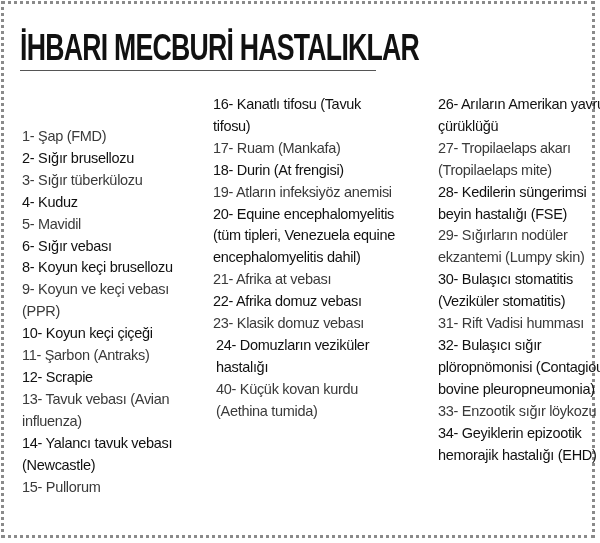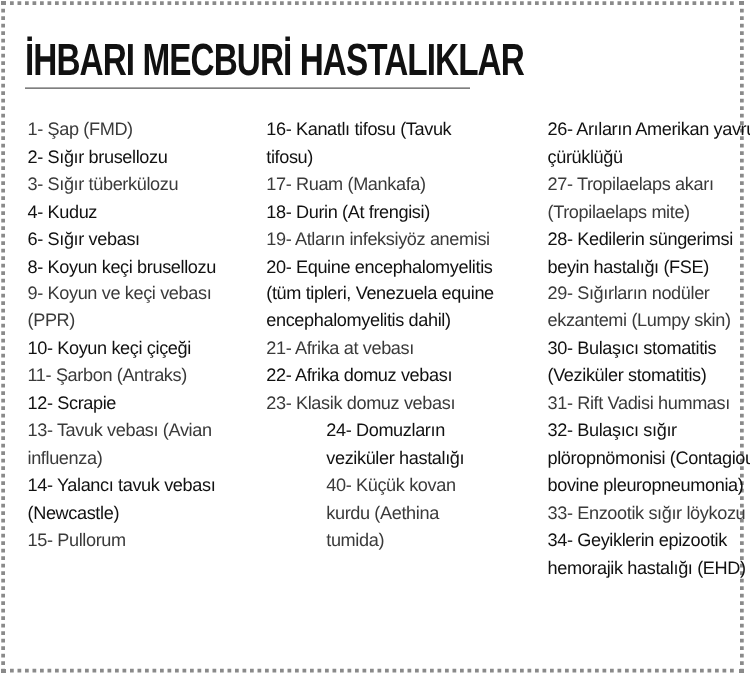--- a/index.html
+++ b/index.html
@@ -46,47 +46,48 @@
       height: 1px;
       background: #555555;
     }
     .col {
       position: absolute;
       top: 94px;
       font-size: 14.5px;
       line-height: 21.9px;
       letter-spacing: -0.3px;
     }
-    .col-1 { left: 22px; width: 185px; }
+    .col-1 { left: 22px; width: 185px; margin-top: 32px; }
     .col-2 { left: 213px; width: 185px; }
     .col-3 { left: 402px; width: 185px; margin-left: 36px; }
     .item {
       display: block;
       color: #3a3a3a;
       font-weight: normal;
     }
     .item.bold {
       font-weight: normal;
       color: #111111;
     }
-    .item.indent { padding-left: 3px; margin-left: 45px; }
+    .item.indent { padding-left: 3px; }
   </style>
 </head>
 <body>
 
 <div class="frame"></div>
 
 <h1 class="title" style="margin:0;">İHBARI MECBURİ HASTALIKLAR</h1>
 <div class="title-rule"></div>
 
 <div class="col col-1">
   <span class="item">1- Şap (FMD)</span>
   <span class="item bold">2- Sığır brusellozu</span>
   <span class="item">3- Sığır tüberkülozu</span>
   <span class="item bold">4- Kuduz</span>
+  <span class="item">5- Mavidil</span>
   <span class="item bold">6- Sığır vebası</span>
   <span class="item bold">8- Koyun keçi brusellozu</span>
   <span class="item">9- Koyun ve keçi vebası (PPR)</span>
   <span class="item bold">10- Koyun keçi çiçeği</span>
   <span class="item">11- Şarbon (Antraks)</span>
   <span class="item bold">12- Scrapie</span>
   <span class="item">13- Tavuk vebası (Avian influenza)</span>
   <span class="item bold">14- Yalancı tavuk vebası (Newcastle)</span>
   <span class="item">15- Pullorum</span>
 </div>

